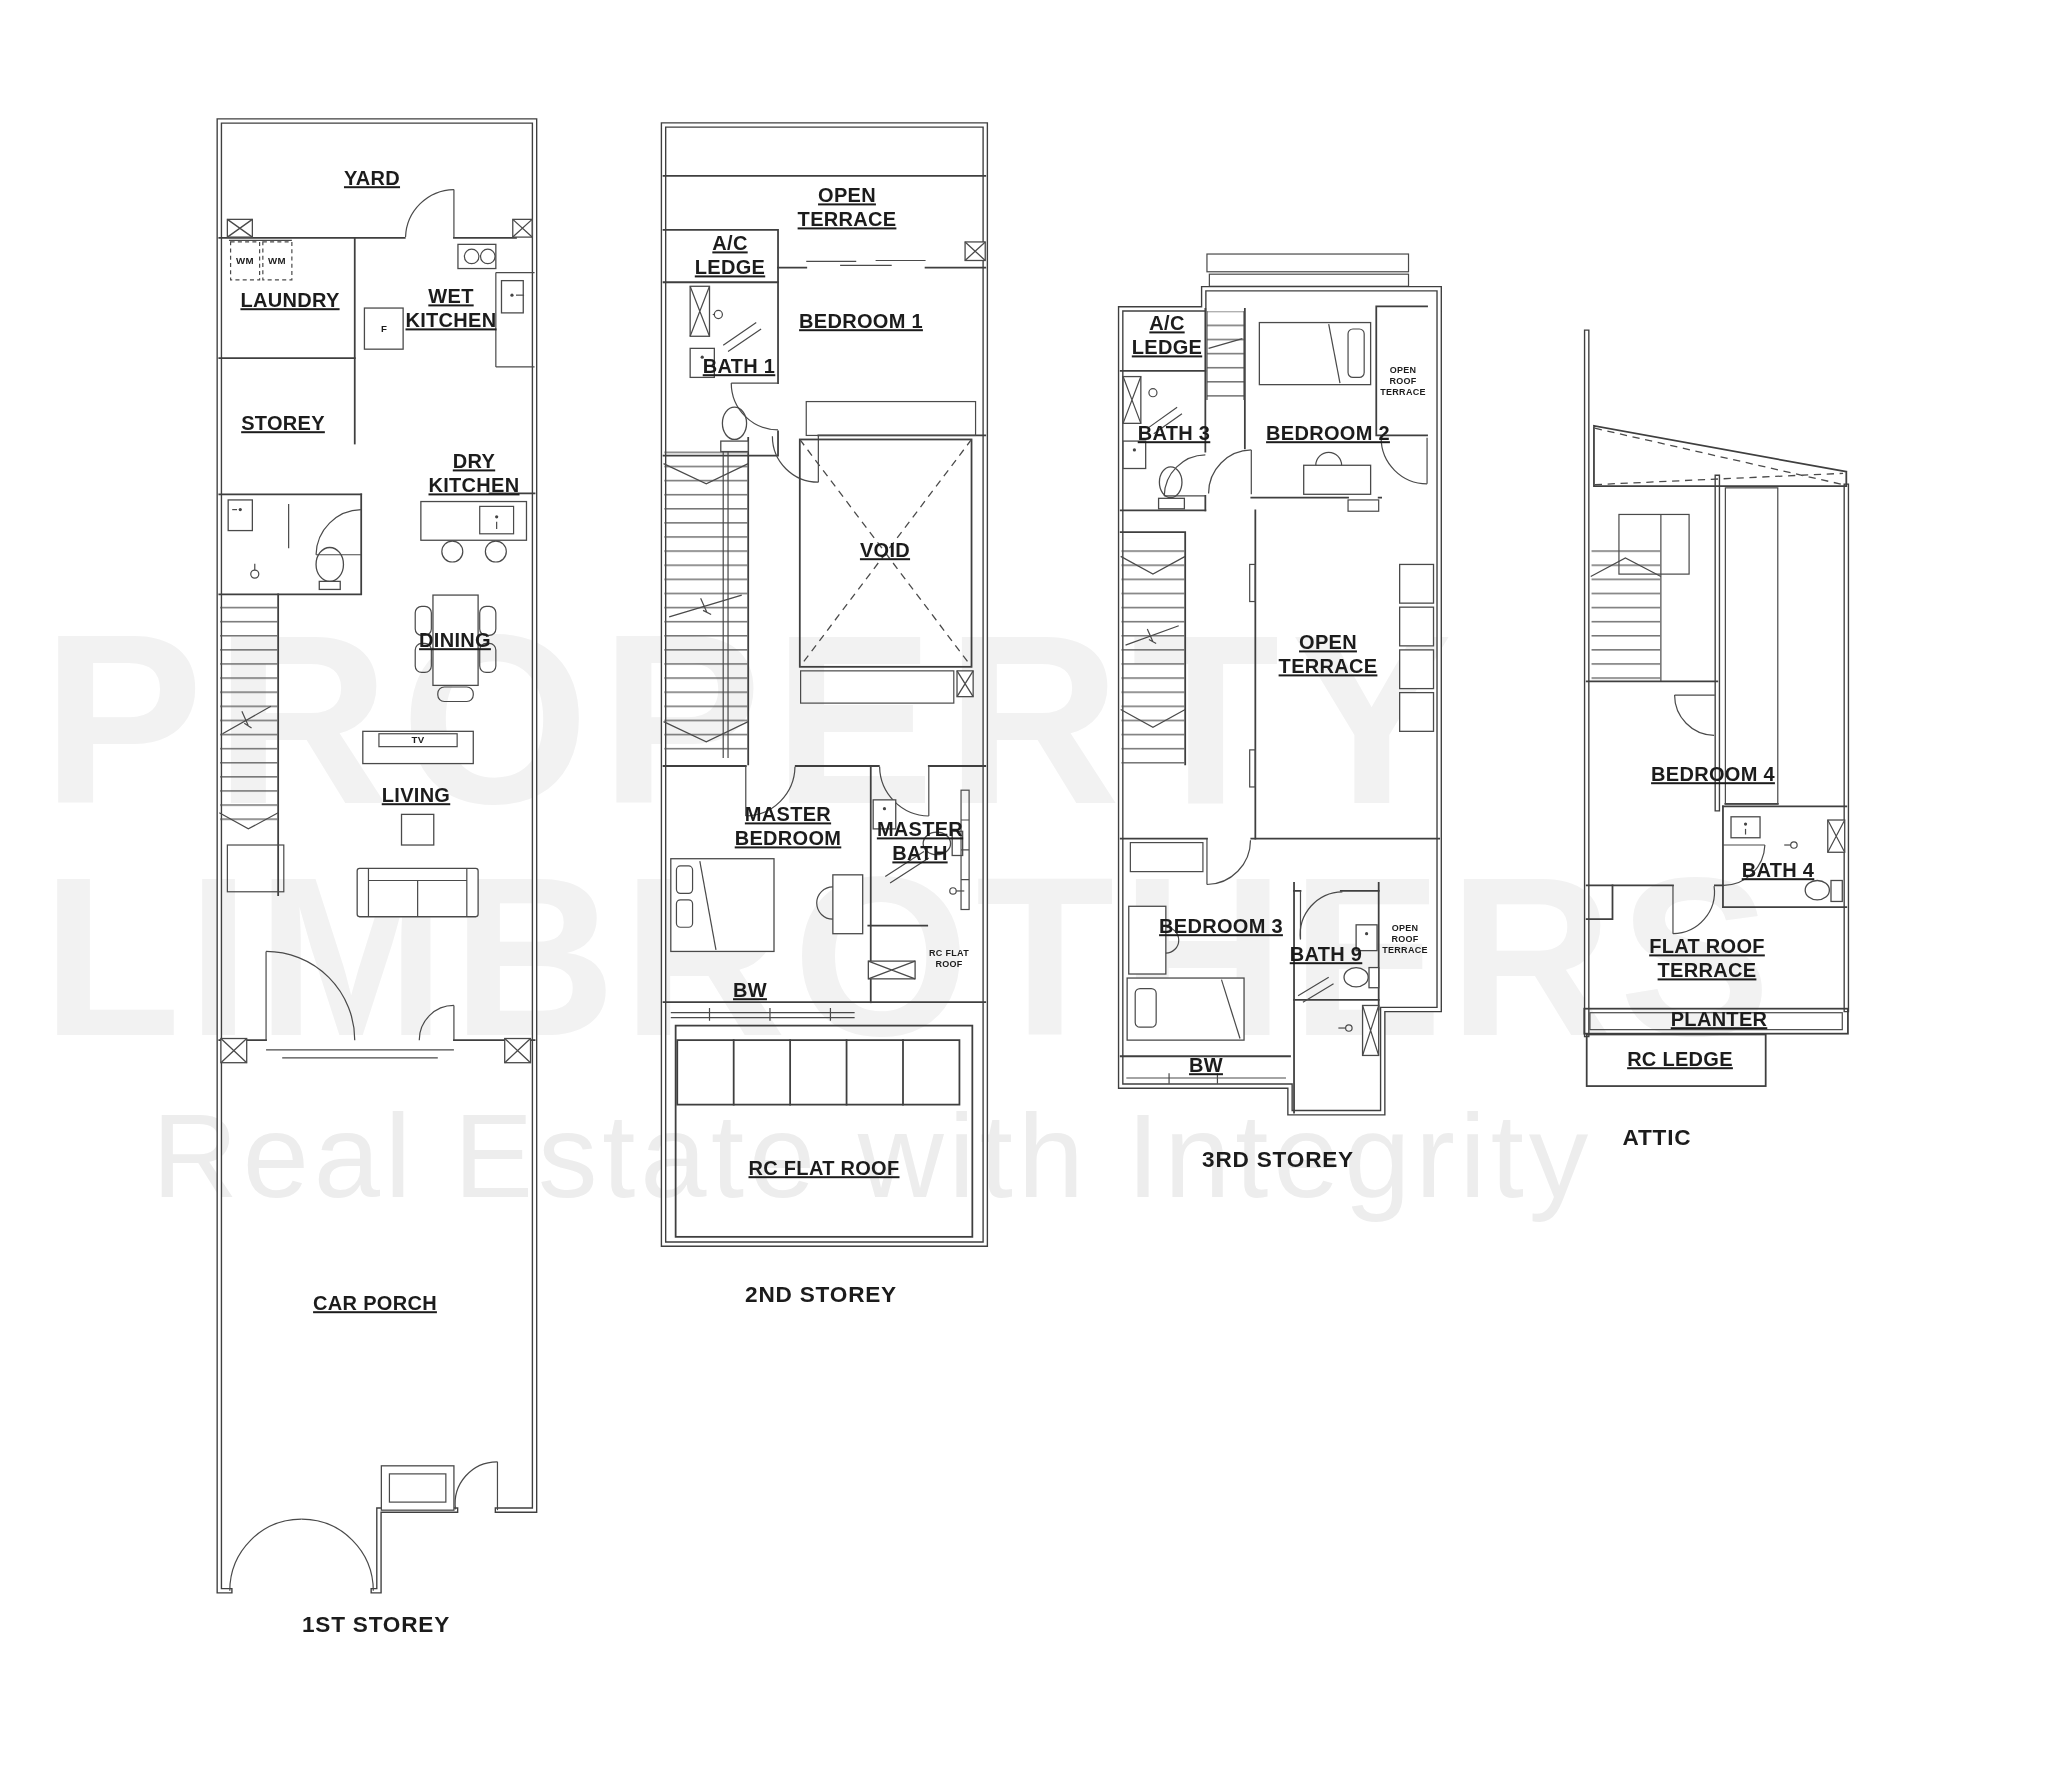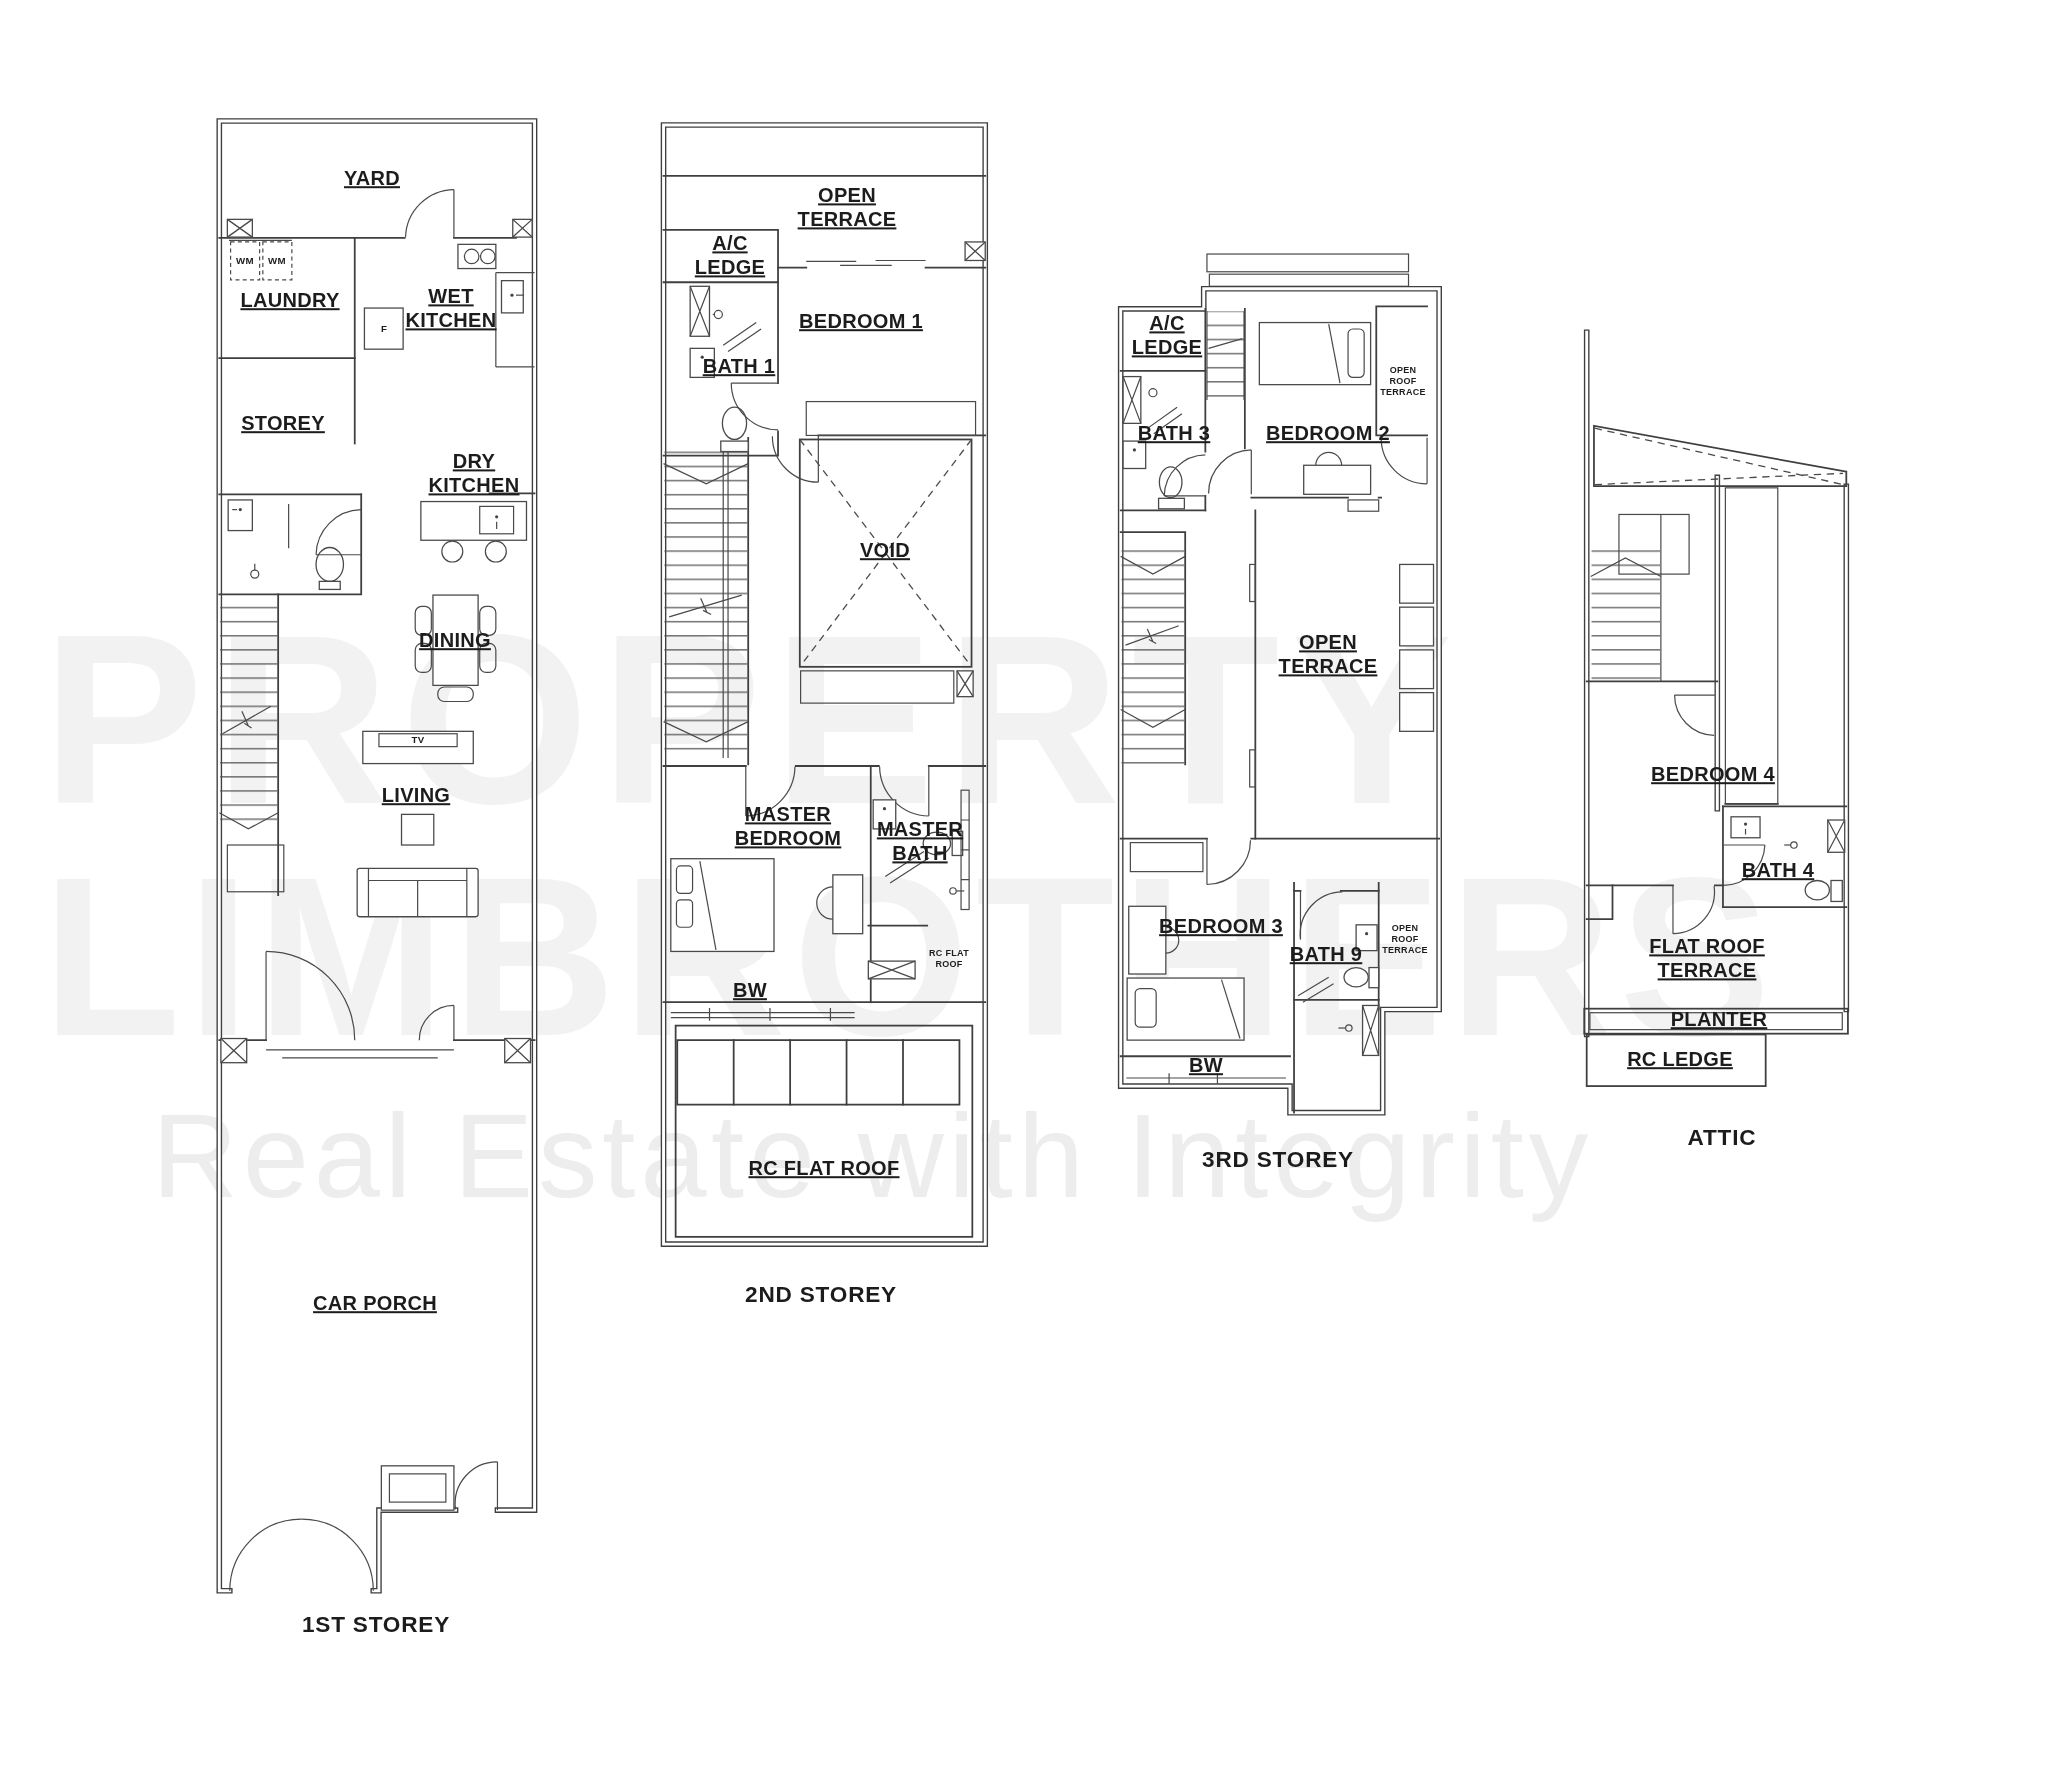--- a/index.html
+++ b/index.html
@@ -483,14 +483,14 @@
 TERRACE</div>
 <div class="lbl lbl-room" style="left:1206px;top:1066px">BW</div>
 <div class="lbl lbl-cap" style="left:1278px;top:1160px">3RD STOREY</div>
 
 <div class="lbl lbl-room" style="left:1713px;top:775px">BEDROOM 4</div>
 <div class="lbl lbl-room" style="left:1778px;top:871px">BATH 4</div>
 <div class="lbl lbl-room" style="left:1707px;top:959px">FLAT ROOF
 TERRACE</div>
 <div class="lbl lbl-room" style="left:1719px;top:1020px">PLANTER</div>
 <div class="lbl lbl-room" style="left:1680px;top:1060px">RC LEDGE</div>
-<div class="lbl lbl-cap" style="left:1722px;top:1138px">ATTIC</div>
+<div class="lbl lbl-cap" style="left:1657px;top:1138px">ATTIC</div>
 
 
 </body></html>

